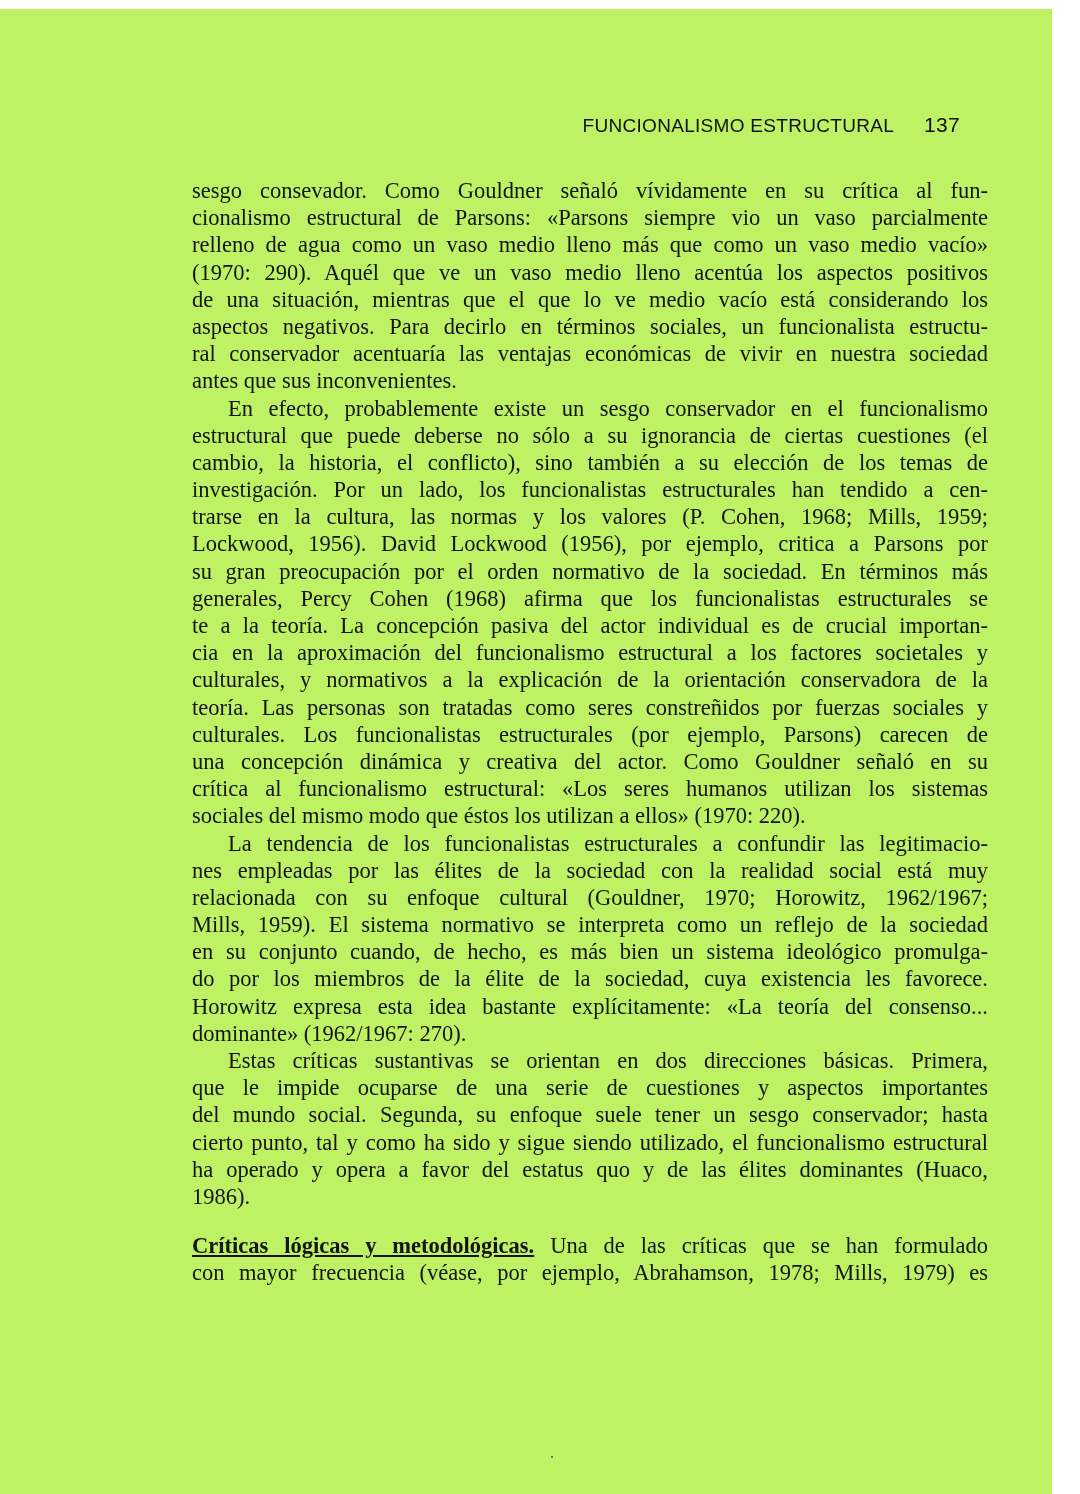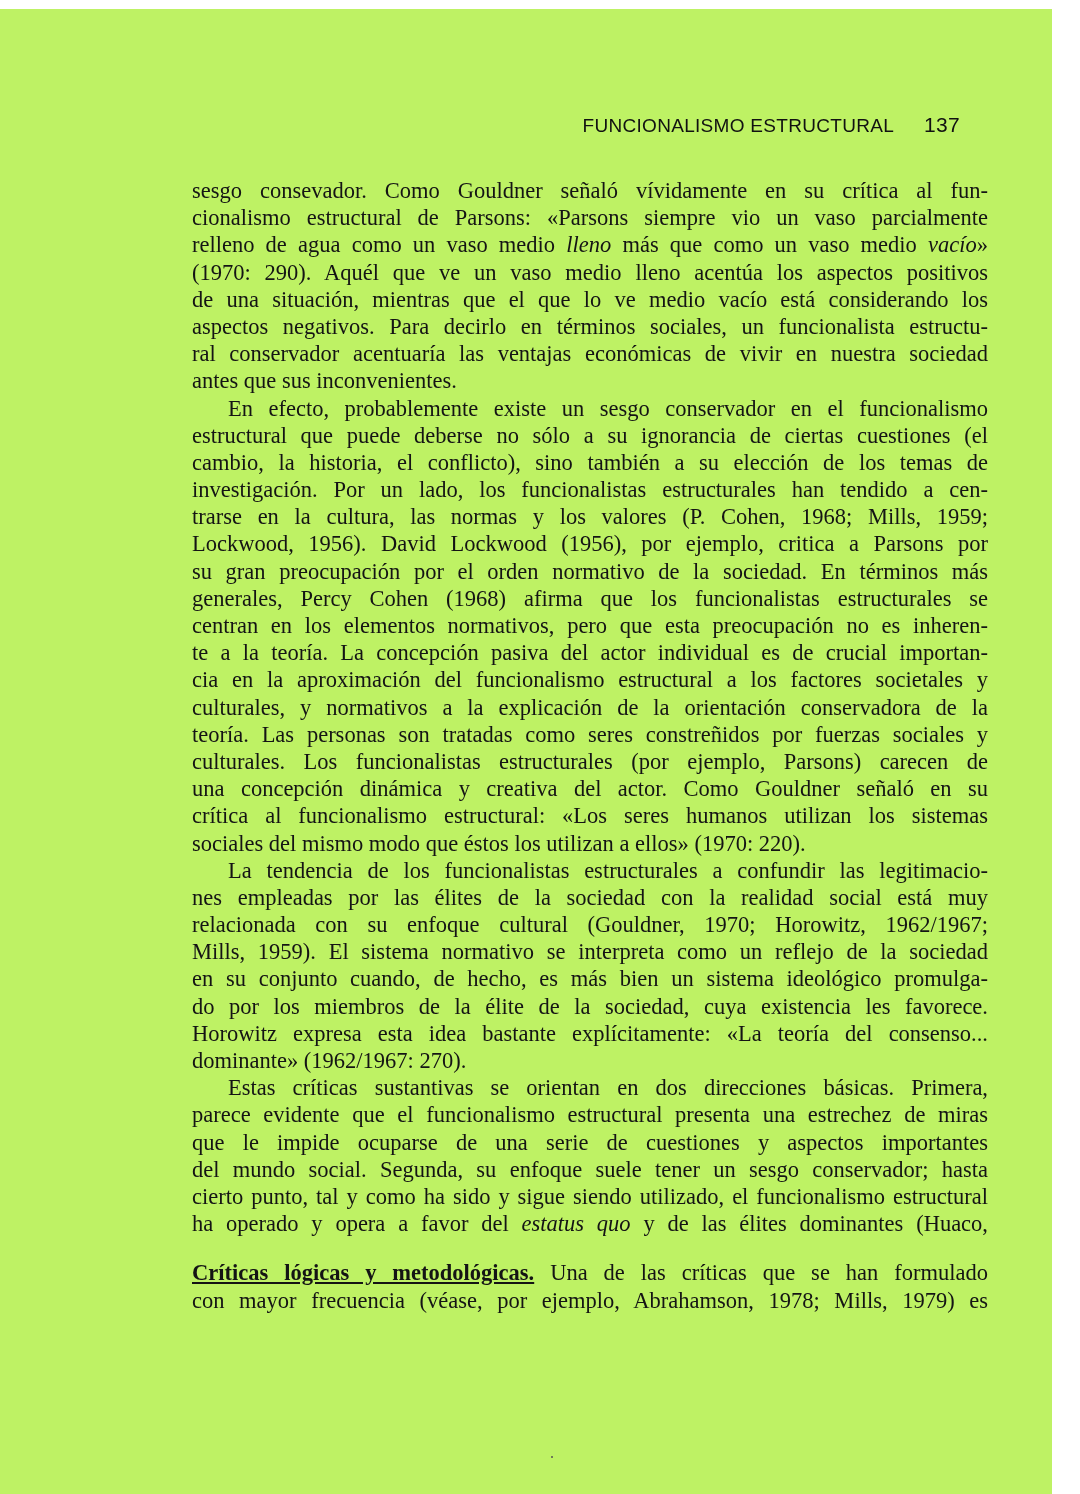--- a/index.html
+++ b/index.html
@@ -18,21 +18,21 @@
     font-size: 22.5px; color: #141414;
   }
   .line {
     height: 27.2px; line-height: 27.2px;
     text-align: justify; text-align-last: justify;
     white-space: nowrap; overflow: visible;
   }
   .line.last { text-align-last: left; }
   .line.indent { padding-left: 36px; }
   .para-gap { height: 22px; }
-  .ital { font-style: italic; }
+  .ital { }
   .bold { font-weight: bold; text-decoration: underline; }
   .stray-dot { position: absolute; left: 551px; top: 1447px; width: 2px; height: 2px; background: #555; border-radius: 1px; }
 </style>
 </head>
 <body>
 
 <div class="page">
   <div class="running-head">
     <span>FUNCIONALISMO ESTRUCTURAL</span>
     <span class="folio">137</span>
@@ -51,21 +51,20 @@
       </div>
       <div class="paragraph">
         <div class="line indent"><span>En efecto, probablemente existe un sesgo conservador en el funcionalismo</span></div>
         <div class="line"><span>estructural que puede deberse no sólo a su ignorancia de ciertas cuestiones (el</span></div>
         <div class="line"><span>cambio, la historia, el conflicto), sino también a su elección de los temas de</span></div>
         <div class="line"><span>investigación. Por un lado, los funcionalistas estructurales han tendido a cen-</span></div>
         <div class="line"><span>trarse en la cultura, las normas y los valores (P. Cohen, 1968; Mills, 1959;</span></div>
         <div class="line"><span>Lockwood, 1956). David Lockwood (1956), por ejemplo, critica a Parsons por</span></div>
         <div class="line"><span>su gran preocupación por el orden normativo de la sociedad. En términos más</span></div>
         <div class="line"><span>generales, Percy Cohen (1968) afirma que los funcionalistas estructurales se</span></div>
-        <div class="line"><span>centran en los elementos normativos, pero que esta preocupación no es inheren-</span></div>
         <div class="line"><span>te a la teoría. La concepción pasiva del actor individual es de crucial importan-</span></div>
         <div class="line"><span>cia en la aproximación del funcionalismo estructural a los factores societales y</span></div>
         <div class="line"><span>culturales, y normativos a la explicación de la orientación conservadora de la</span></div>
         <div class="line"><span>teoría. Las personas son tratadas como seres constreñidos por fuerzas sociales y</span></div>
         <div class="line"><span>culturales. Los funcionalistas estructurales (por ejemplo, Parsons) carecen de</span></div>
         <div class="line"><span>una concepción dinámica y creativa del actor. Como Gouldner señaló en su</span></div>
         <div class="line"><span>crítica al funcionalismo estructural: «Los seres humanos utilizan los sistemas</span></div>
         <div class="line last"><span>sociales del mismo modo que éstos los utilizan a ellos» (1970: 220).</span></div>
       </div>
       <div class="paragraph">
@@ -73,25 +72,25 @@
         <div class="line"><span>nes empleadas por las élites de la sociedad con la realidad social está muy</span></div>
         <div class="line"><span>relacionada con su enfoque cultural (Gouldner, 1970; Horowitz, 1962/1967;</span></div>
         <div class="line"><span>Mills, 1959). El sistema normativo se interpreta como un reflejo de la sociedad</span></div>
         <div class="line"><span>en su conjunto cuando, de hecho, es más bien un sistema ideológico promulga-</span></div>
         <div class="line"><span>do por los miembros de la élite de la sociedad, cuya existencia les favorece.</span></div>
         <div class="line"><span>Horowitz expresa esta idea bastante explícitamente: «La teoría del consenso...</span></div>
         <div class="line last"><span>dominante» (1962/1967: 270).</span></div>
       </div>
       <div class="paragraph">
         <div class="line indent"><span>Estas críticas sustantivas se orientan en dos direcciones básicas. Primera,</span></div>
-        <div class="line"><span>parece evidente que el funcionalismo estructural presenta una estrechez de miras</span></div>
         <div class="line"><span>que le impide ocuparse de una serie de cuestiones y aspectos importantes</span></div>
         <div class="line"><span>del mundo social. Segunda, su enfoque suele tener un sesgo conservador; hasta</span></div>
         <div class="line"><span>cierto punto, tal y como ha sido y sigue siendo utilizado, el funcionalismo estructural</span></div>
         <div class="line"><span>ha operado y opera a favor del </span><span class="ital">estatus quo</span><span> y de las élites dominantes (Huaco,</span></div>
+        <div class="line last"><span>1986).</span></div>
       </div>
       <div class="para-gap"></div>
       <div class="paragraph">
         <div class="line"><span class="bold">Críticas lógicas y metodológicas.</span><span>  Una de las críticas que se han formulado</span></div>
         <div class="line"><span>con mayor frecuencia (véase, por ejemplo, Abrahamson, 1978; Mills, 1979) es</span></div>
       </div>
     </div>
 
   <div class="stray-dot"></div>
 </div>

